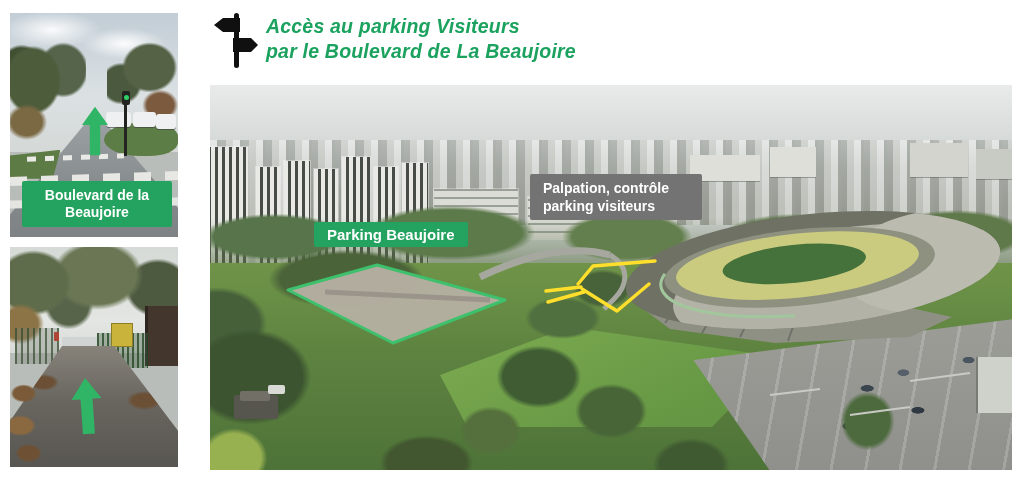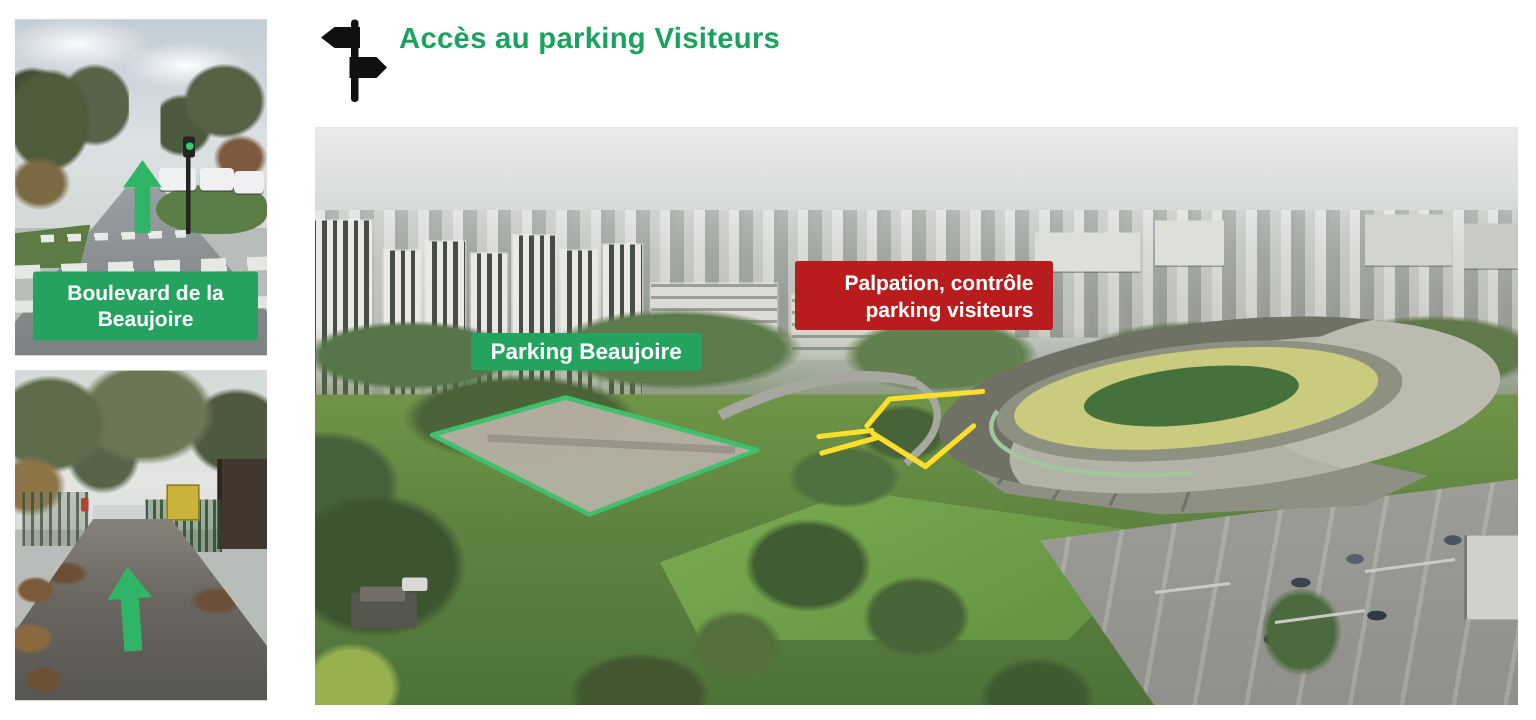--- a/index.html
+++ b/index.html
@@ -151,37 +151,38 @@
       radial-gradient(58px 32px at 44% 38%, #51703f 0%, #51703f 55%, rgba(0,0,0,0) 65%),
       radial-gradient(46px 30px at 49% 26%, #486339 0%, #486339 52%, rgba(0,0,0,0) 64%),
       radial-gradient(52px 46px at 3% 95%, #97b050 0%, #97b050 52%, rgba(0,0,0,0) 64%),
       radial-gradient(72px 42px at 27% 97%, #42572f 0%, #42572f 55%, rgba(0,0,0,0) 65%),
       radial-gradient(60px 42px at 60% 98%, #3f5a31 0%, #3f5a31 52%, rgba(0,0,0,0) 64%),
       radial-gradient(42px 46px at 82% 80%, #4c6a3d 0%, #4c6a3d 52%, rgba(0,0,0,0) 64%);}
   .aer-svg{left:0;top:0;width:802px;height:385px;}
 
   .label-parking{left:104px;top:137px;background:#23a35f;color:#ffffff;font-size:15px;
     font-weight:700;padding:4px 13px;border-radius:2px;}
-  .label-security{left:320px;top:89px;width:146px;background:#b91c1c;color:#ffffff;
-    font-size:14px;font-weight:700;line-height:18px;text-align:right;padding:5px 13px;border-radius:2px;}
+  .label-security{left:320px;top:89px;width:146px;background:#737373;color:#ffffff;
+    font-size:14px;font-weight:700;line-height:18px;text-align:left;padding:5px 13px;border-radius:2px;}
 
   .green-arrow{fill:#2fb565;}
 </style>
 </head>
 <body>
 
 <div class="canvas">
 
   <svg class="abs hdr-icon" viewBox="0 0 48 62">
     <rect x="22" y="3" width="5" height="55" rx="2.5" fill="#101010"></rect>
     <polygon points="2,15 11,8 28,8 28,22 11,22" fill="#101010"></polygon>
     <polygon points="21,28 39,28 46,35 39,42 21,42" fill="#101010"></polygon>
   </svg>
-  <h1 class="abs title" style="margin:0;">
+  <h1 class="abs title" style="margin:0;font-style:italic;">
     <span style="display:block">Accès au parking Visiteurs</span>
+    <span style="display:block">par le Boulevard de La Beaujoire</span>
   </h1>
 
   <figure class="abs photo photo1" style="margin:0">
     <div class="abs p1-sky"></div>
     <div class="abs p1-trees-left"></div>
     <div class="abs p1-trees-right"></div>
     <div class="abs p1-road"></div>
     <div class="abs p1-verge-left"></div>
     <div class="abs p1-mound"></div>
     <div class="abs p1-van van1"></div>

